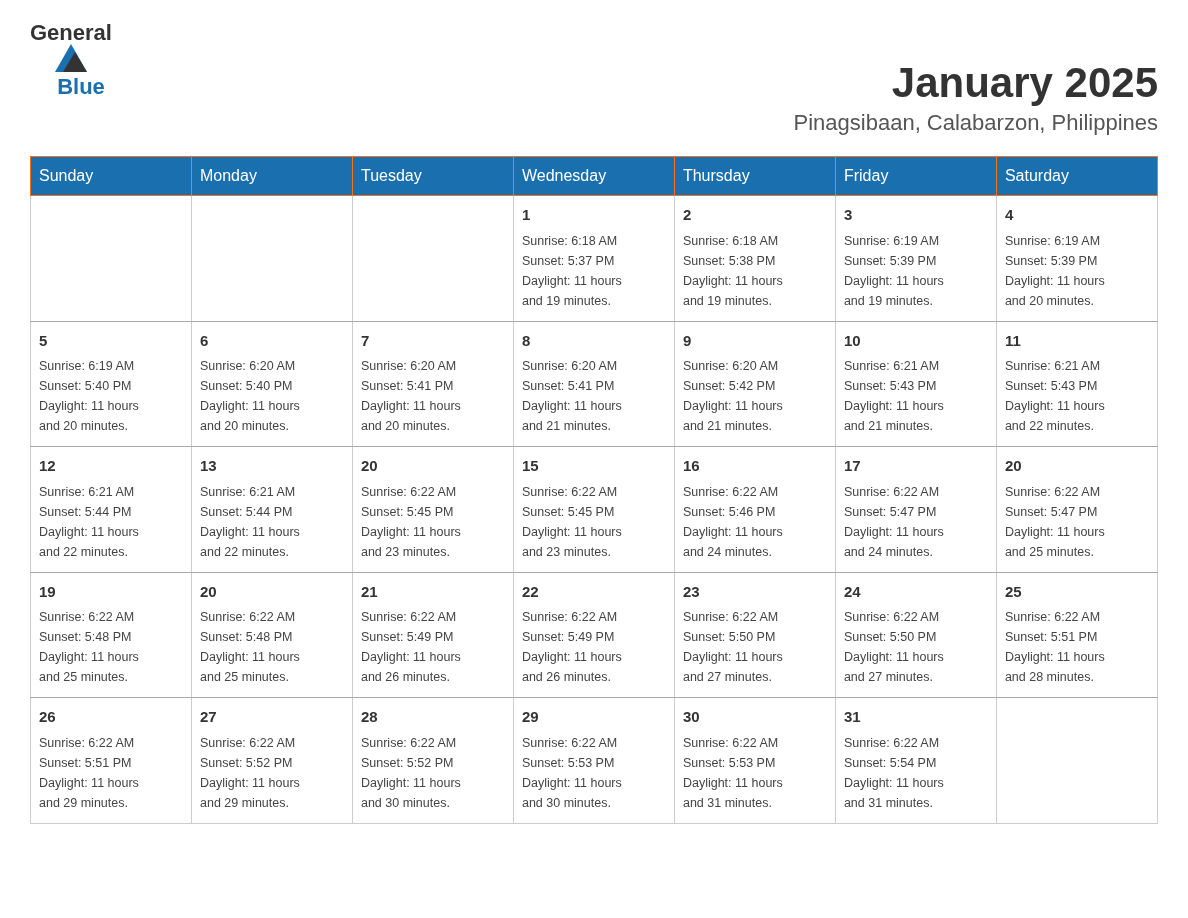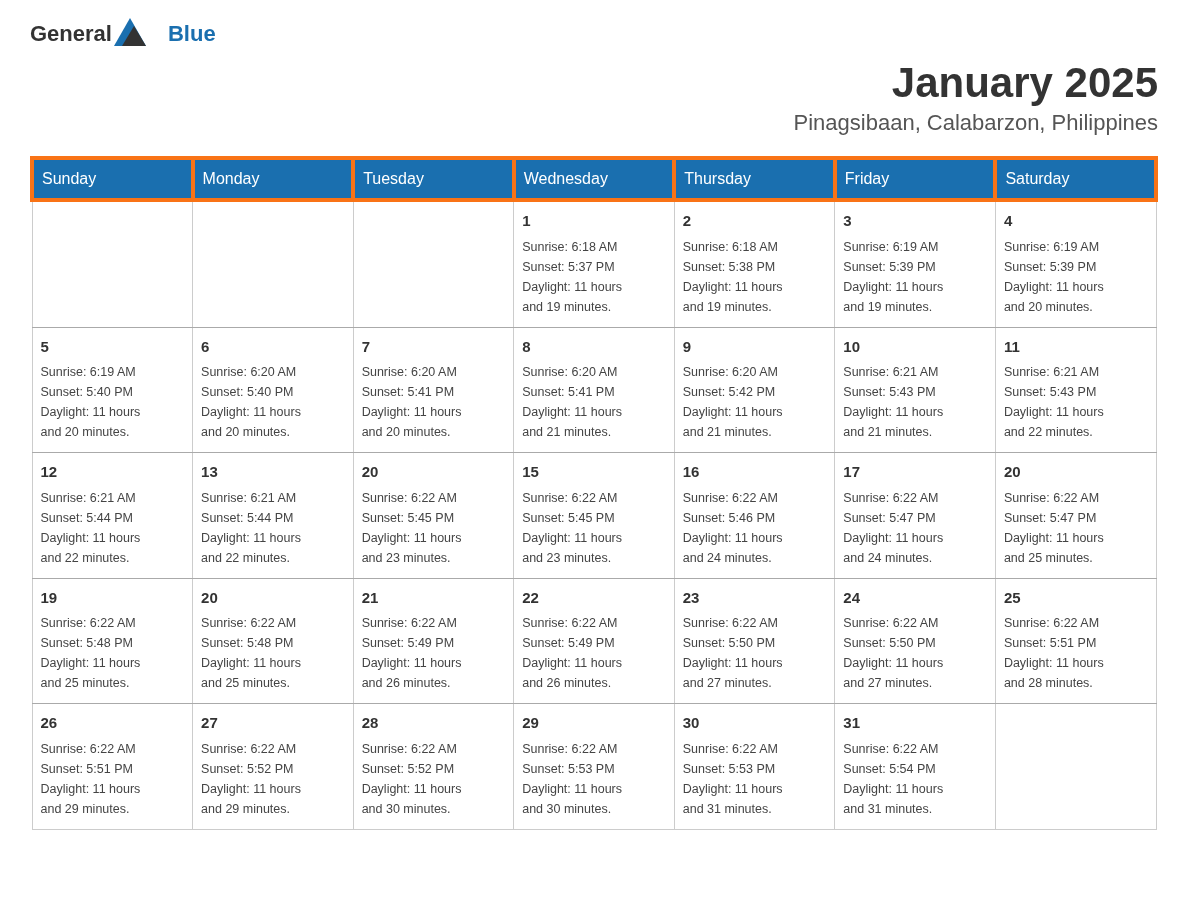--- a/index.html
+++ b/index.html
@@ -13,20 +13,21 @@
     }
     .header {
       display: flex;
       justify-content: space-between;
       align-items: flex-start;
       margin-bottom: 20px;
     }
     .logo {
       display: flex;
       align-items: center;
+      flex-direction: column;
     }
     .logo-text-general {
       font-size: 22px;
       font-weight: bold;
       color: #333;
     }
     .logo-text-blue {
       font-size: 22px;
       font-weight: bold;
       color: #1a6faf;
@@ -60,21 +61,21 @@
       border-collapse: collapse;
       border: 1px solid #aaa;
     }
     .calendar-table th {
       background-color: #1a6faf;
       color: #fff;
       padding: 10px 8px;
       text-align: left;
       font-size: 16px;
       font-weight: normal;
-      border: 4px solid #f97316;
+      border: 1px solid #f97316;
     }
     .calendar-table td {
       vertical-align: top;
       padding: 8px 8px 10px 8px;
       border: 1px solid #ccc;
       width: 14.285%;
       min-height: 100px;
       font-size: 12.5px;
       line-height: 1.5;
     }

